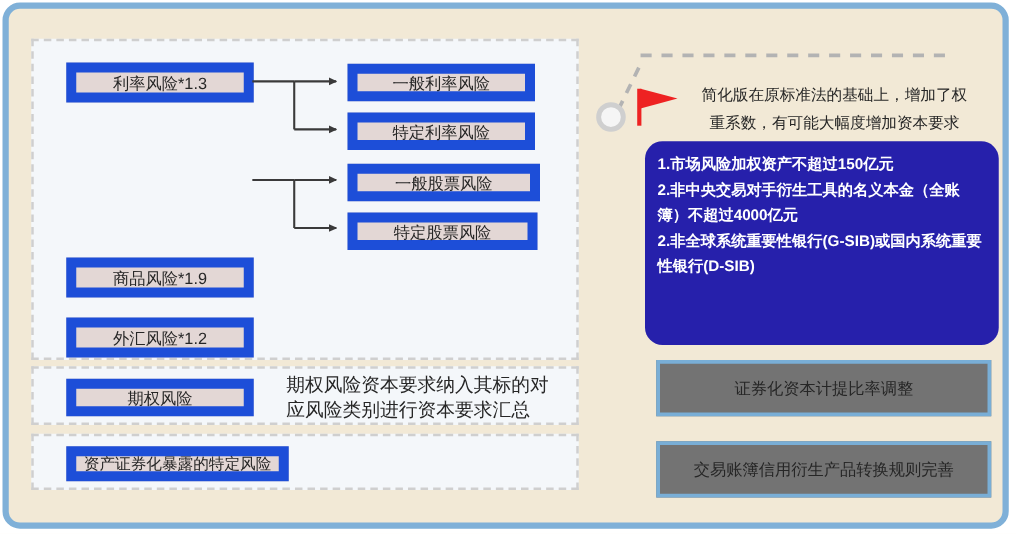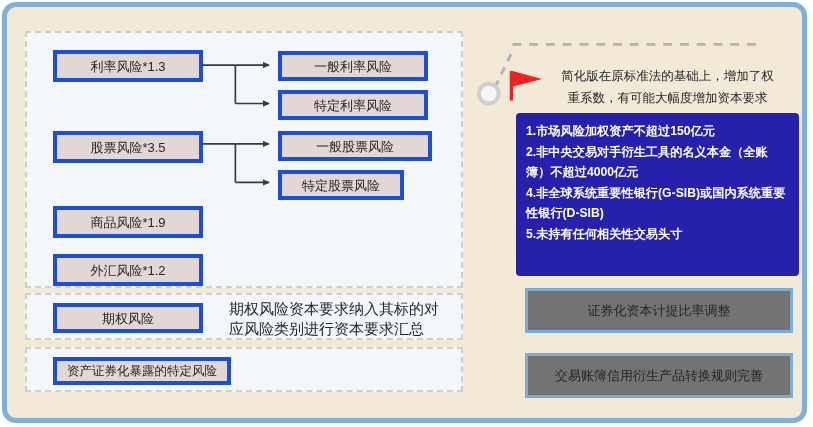--- a/index.html
+++ b/index.html
@@ -35,42 +35,42 @@
     box-sizing:border-box;
     background:#f4f7fa;
     border:2px dashed #cfcfcf;
   }
 
   
   .mbox{
     position:absolute;
     box-sizing:border-box;
     background:#e3d7d5;
-    border:4px solid #1d4ed8;
+    border:8px solid #1d4ed8;
     color:#262626;
     font-size:13px;
     display:flex;align-items:center;justify-content:center;
     text-align:center;
     line-height:15px;
   }
 
   
   #connectors{position:absolute;left:0;top:0;width:805px;height:421px;pointer-events:none;}
 
   .note{
     position:absolute;
     font-size:15px;color:#262626;line-height:20px;
   }
 
   
   #infopanel{
     position:absolute;
     box-sizing:border-box;
     background:#2620ab;
-    border-radius:4px;
+    border-radius:14px;
     color:#ffffff;
     font-size:12.2px;
     font-weight:bold;
     line-height:20.5px;
     padding:8px 10px 6px 10px;
     letter-spacing:0px;
   }
   #infopanel div{white-space:normal;}
 
   .bluebox{
@@ -94,33 +94,32 @@
 <body>
 
 <div id="slide">
   <div id="frame"></div>
 
 
   <div class="group" style="left:25px;top:31px;width:438px;height:257px;"></div>
 
   <div class="mbox" style="left:53px;top:50px;width:150px;height:32px;">利率风险*1.3</div>
 
-  <div class="mbox" style="left:53px;top:131px;width:150px;height:32px;">股票风险*3.5</div>
 
   <div class="mbox" style="left:53px;top:206px;width:150px;height:32px;">商品风险*1.9</div>
 
   <div class="mbox" style="left:53px;top:254px;width:150px;height:32px;">外汇风险*1.2</div>
 
   <div class="mbox" style="left:278px;top:51px;width:150px;height:30px;">一般利率风险</div>
 
   <div class="mbox" style="left:278px;top:90px;width:150px;height:30px;">特定利率风险</div>
 
   <div class="mbox" style="left:278px;top:131px;width:154px;height:30px;">一般股票风险</div>
 
-  <div class="mbox" style="left:278px;top:170px;width:126px;height:30px;">特定股票风险</div>
+  <div class="mbox" style="left:278px;top:170px;width:152px;height:30px;">特定股票风险</div>
 
   <div class="group" style="left:25px;top:293px;width:438px;height:47px;"></div>
 
   <div class="mbox" style="left:53px;top:303px;width:150px;height:30px;">期权风险</div>
 
   <div class="note" style="left:229px;top:299px;width:215px;">期权风险资本要求纳入其标的对应风险类别进行资本要求汇总</div>
 
   <div class="group" style="left:25px;top:347px;width:438px;height:45px;"></div>
 
   <div class="mbox" style="left:53px;top:357px;width:178px;height:28px;font-size:12.5px;">资产证券化暴露的特定风险</div>
@@ -154,21 +153,20 @@
   </svg>
 
   <div class="calloutText" style="left:540px;top:66px;width:255px;font-family:Liberation Mono, monospace;">
     <div>简化版在原标准法的基础上，增加了权</div>
     <div>重系数，有可能大幅度增加资本要求</div>
   </div>
 
   <div id="infopanel" style="left:516px;top:113px;width:283px;height:163px;">
     <div>1.市场风险加权资产不超过150亿元</div>
     <div>2.非中央交易对手衍生工具的名义本金（全账簿）不超过4000亿元</div>
-    <div>4.非全球系统重要性银行(G-SIB)或国内系统重要性银行(D-SIB)</div>
-    <div>5.未持有任何相关性交易头寸</div>
+    <div>2.非全球系统重要性银行(G-SIB)或国内系统重要性银行(D-SIB)</div>
   </div>
 
   <div class="bluebox" style="left:525px;top:288px;width:268px;height:45px;">证券化资本计提比率调整</div>
 
   <div class="bluebox" style="left:525px;top:353px;width:268px;height:45px;">交易账簿信用衍生产品转换规则完善</div>
 
 </div>
 
 </body></html>

